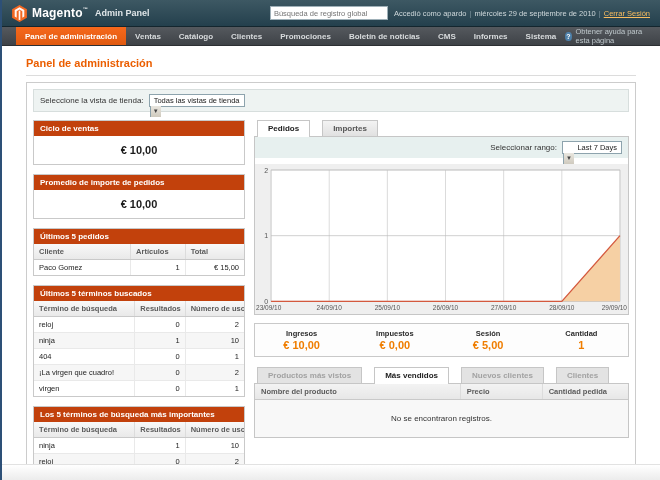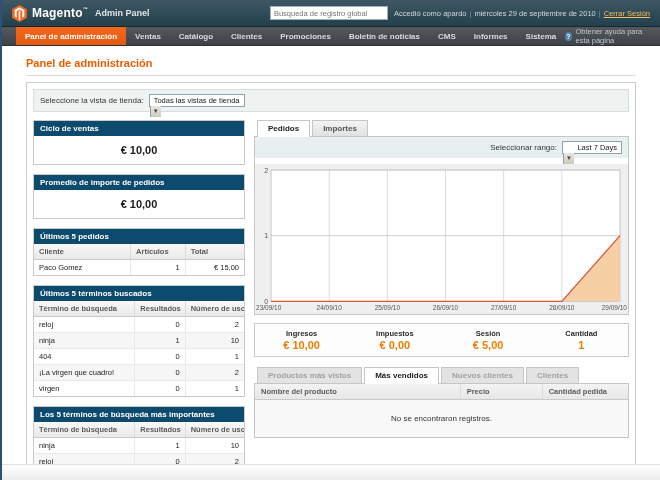--- a/index.html
+++ b/index.html
@@ -47,37 +47,37 @@
   .fake-select .val { font-size:7.5px; padding:1px 4px; color:#222; white-space:nowrap; }
   .fake-select .arrow { width:11px; background:linear-gradient(#e9e6df,#cfcabe); border-left:1px solid #8da3ad;
                         font-size:6px; color:#444; text-align:center; line-height:11px; }
 
   .cols { display:flex; gap:9px; margin-top:8px; }
   .col-left { width:212px; flex:none; }
   .col-right { flex:1; min-width:0; }
 
   
   .card { border:1px solid #c9c9c9; margin-bottom:9px; background:#fff; }
-  .card-head { background:#0c4a6e; color:#fff; font-size:8px; font-weight:bold; padding:3px 6px; }
+  .card-head { background:#c2410c; color:#fff; font-size:8px; font-weight:bold; padding:3px 6px; }
   .card-value { text-align:center; font-size:11px; font-weight:bold; color:#1b1b1b; padding:8px 4px; }
 
   table.mini { width:100%; border-collapse:collapse; font-size:7.5px; table-layout:fixed; }
   table.mini th { background:linear-gradient(#f8f8f8,#e9e9e9); color:#5a5a5a; font-weight:bold;
                   text-align:left; padding:3px 5px; border-bottom:1px solid #c9c9c9;
                   border-right:1px solid #dcdcdc; overflow:hidden; white-space:nowrap; }
   table.mini th:last-child, table.mini td:last-child { border-right:none; }
   table.mini td { padding:3px 5px; border-bottom:1px solid #e9e9e9; border-right:1px solid #e9e9e9;
                   color:#222; overflow:hidden; white-space:nowrap; }
   table.mini tr:last-child td { border-bottom:none; }
   table.mini tr.alt td { background:#f6f6f6; }
   td.ra { text-align:right; }
   td.empty { text-align:center; padding:14px 4px; background:#f8f8f8; color:#333; font-size:8px; }
 
   
-  .tabs { display:flex; gap:2px; padding-left:3px; position:relative; z-index:2;align-items:center; }
+  .tabs { display:flex; gap:12px; padding-left:3px; position:relative; z-index:2;align-items:center; }
   .tab { font-size:8px; font-weight:bold; color:#555; background:linear-gradient(#f3f3f3,#e1e1e1);
          border:1px solid #c6c6c6; border-bottom:none; padding:3px 10px 3px 10px; cursor:pointer;
          white-space:nowrap; }
   .tab.active { background:#fff; color:#222; padding-bottom:4px; margin-bottom:-1px; }
   .tab.disabled { background:#e3e3e3; color:#a2a2a2; cursor:default; }
   .panel { border:1px solid #c6c6c6; background:#fff; padding:0; position:relative; z-index:1; }
 
   .range-bar { background:#e7f0ef; padding:4px 6px; font-size:8px; color:#333; text-align:right;
                margin-bottom:6px; display:flex; justify-content:flex-end; align-items:center; gap:5px; }
 

